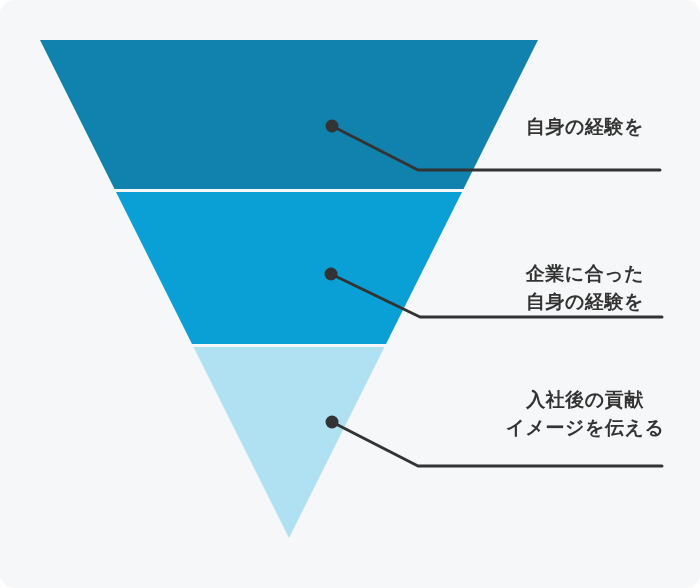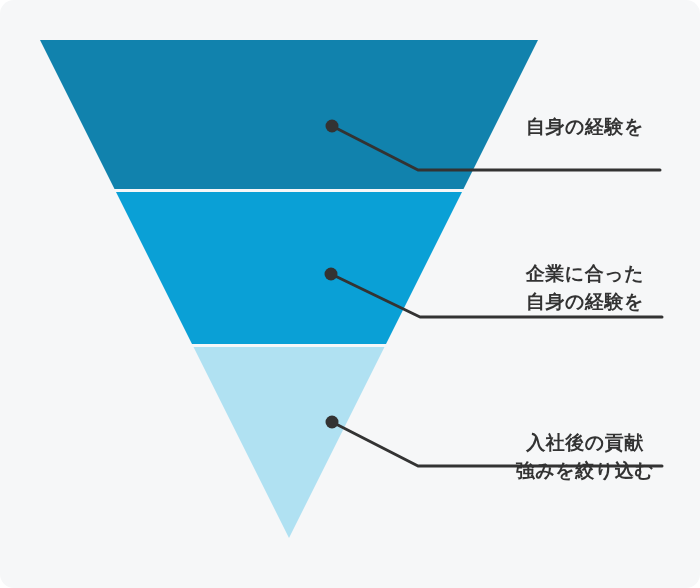--- a/index.html
+++ b/index.html
@@ -30,21 +30,21 @@
     text-align: center;
     font-size: 19px;
     line-height: 28px;
     font-weight: 700;
     letter-spacing: 0.5px;
     color: #333333;
     white-space: nowrap;
   }
   .label-1 { top: 113px; }
   .label-2 { top: 260px; text-align: center; }
-  .label-3 { top: 429px; }
+  .label-3 { top: 386px; }
 </style>
 </head>
 <body>
 
 <div class="card">
 
   <svg class="diagram-svg" viewBox="0 0 700 588">
 
     <polygon points="40,40 538,40 463.5,189 114.5,189" fill="#1182ad"></polygon>
     <polygon points="116,192 462,192 386,344 192,344" fill="#0aa0d6"></polygon>
@@ -63,16 +63,16 @@
     <div>自身の経験を</div>
   </div>
 
   <div class="label label-2">
     <div>企業に合った</div>
     <div>自身の経験を</div>
   </div>
 
   <div class="label label-3">
     <div>入社後の貢献</div>
-    <div>強みを絞り込む</div>
+    <div>イメージを伝える</div>
   </div>
 
 </div>
 
 </body></html>

